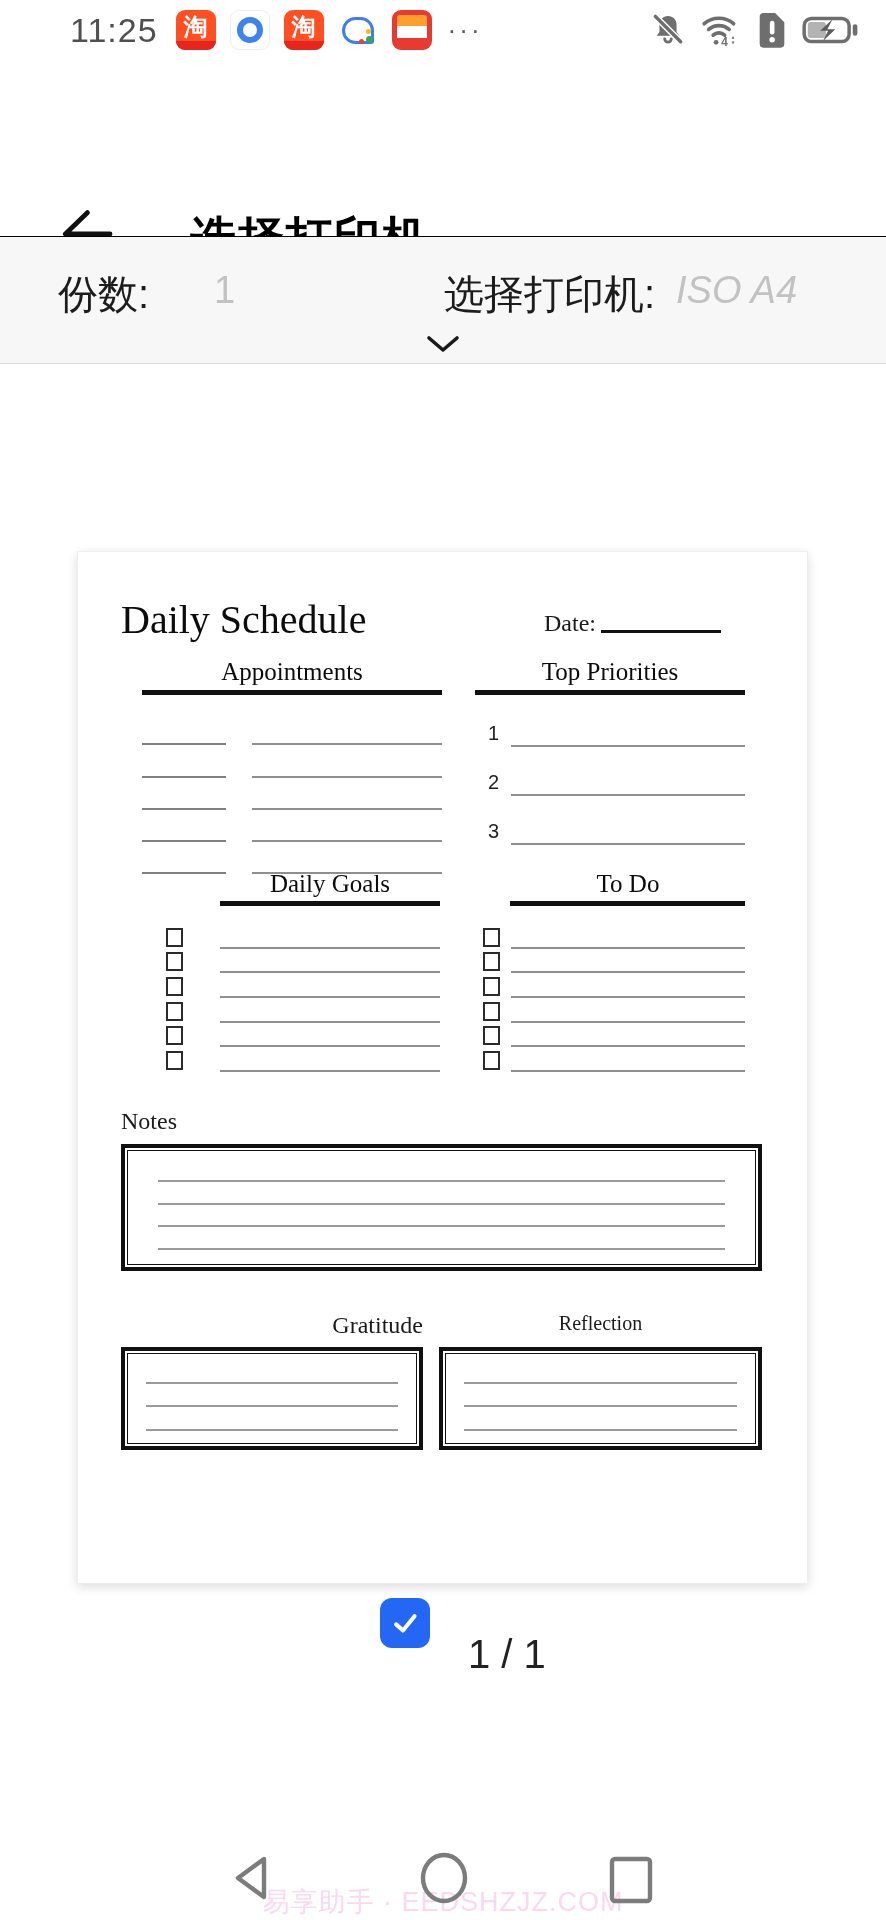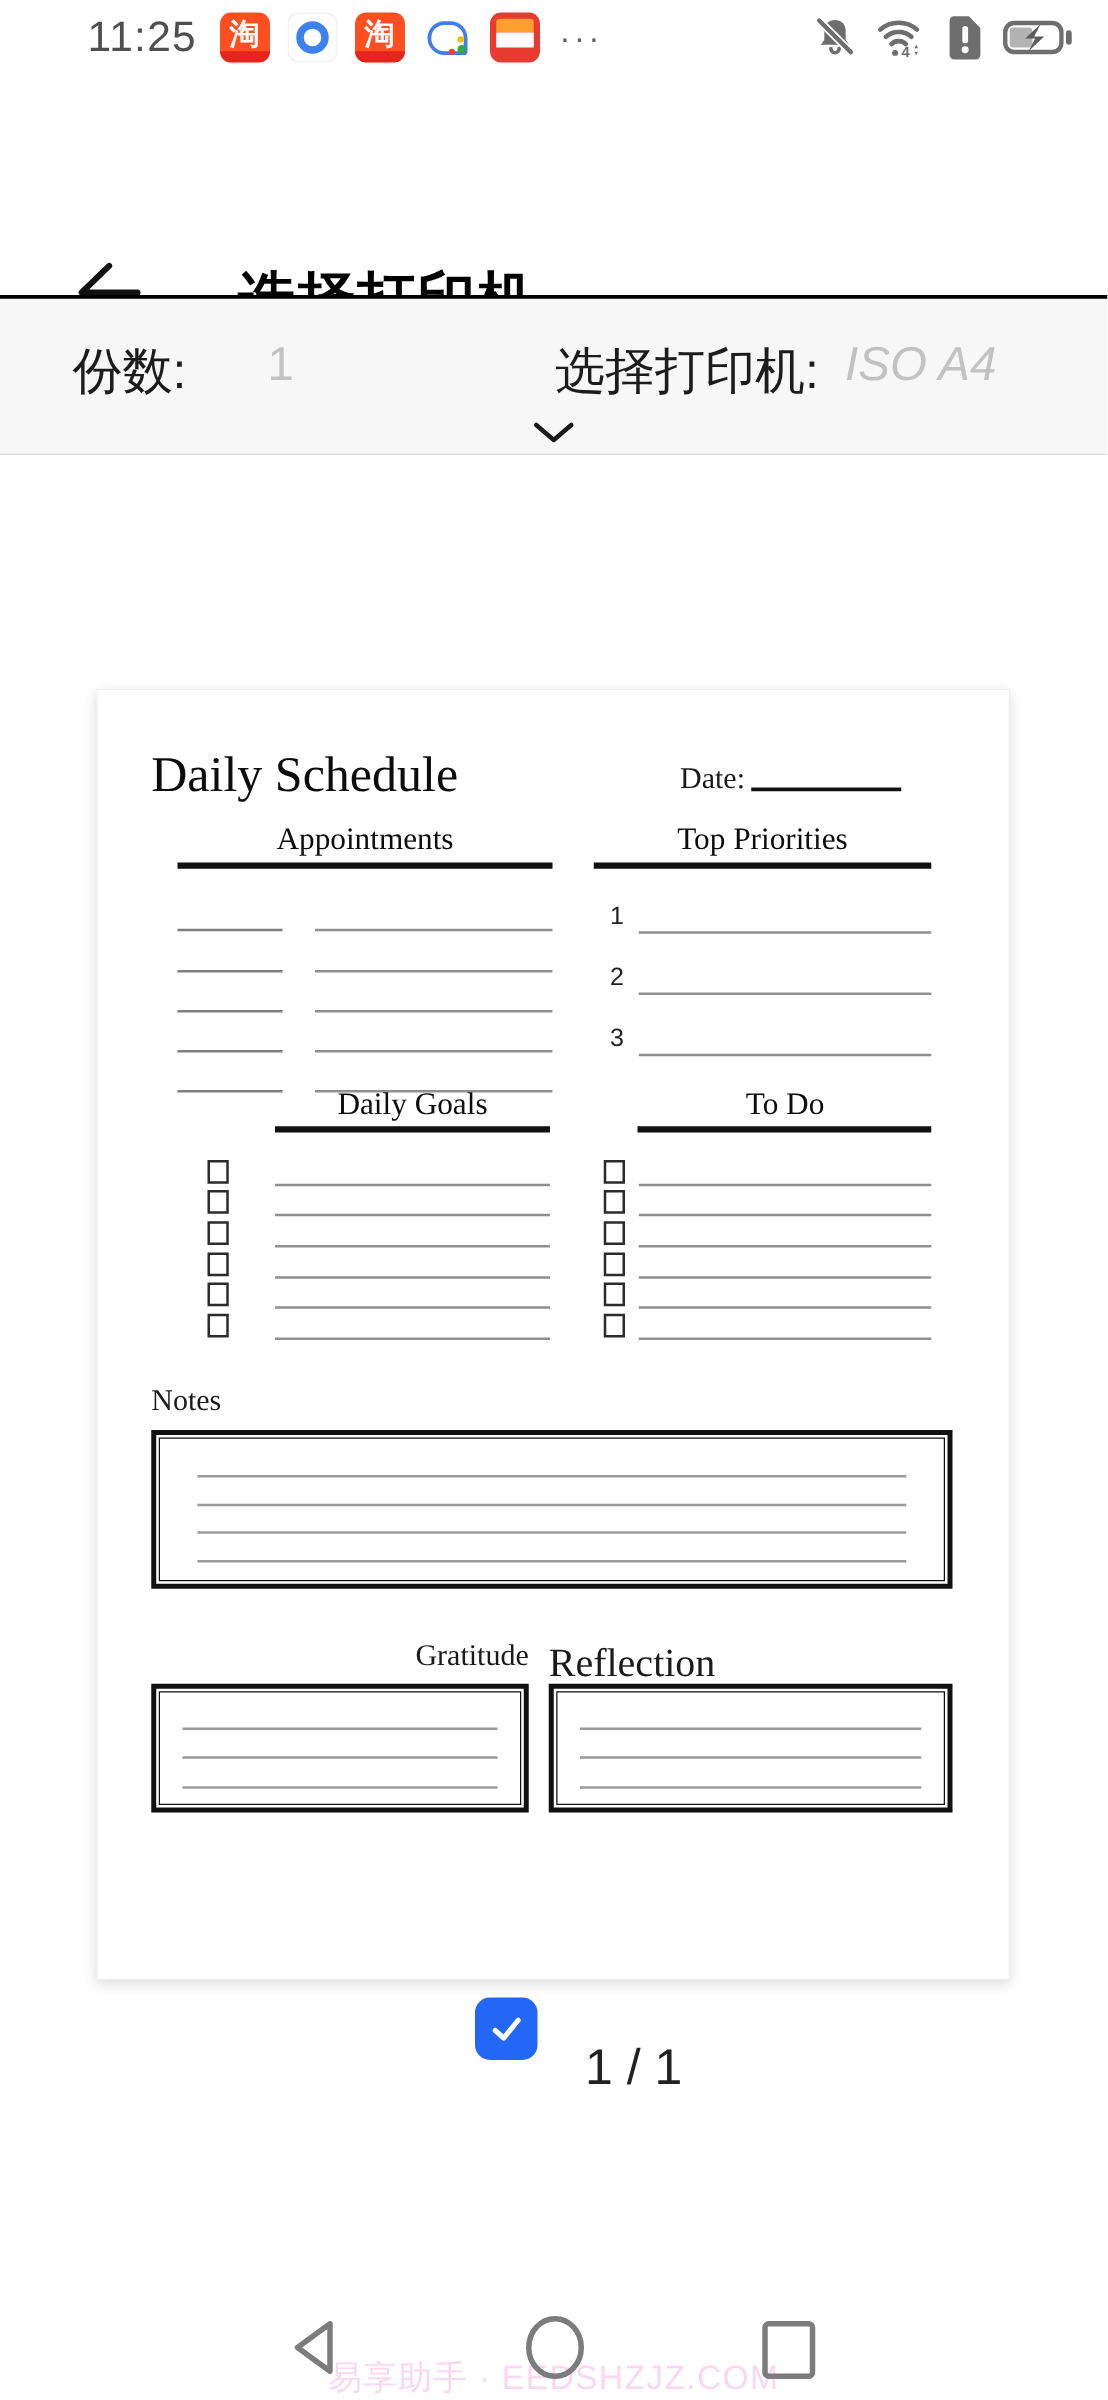--- a/index.html
+++ b/index.html
@@ -29,21 +29,21 @@
 
   
   .header { position:absolute; top:90px; left:0; width:886px; height:120px; }
   .back-btn { position:absolute; left:54px; top:112px; width:64px; height:64px; }
   .page-title { position:absolute; left:190px; top:118px; font-size:46px; font-weight:bold; color:#000; letter-spacing:2px; }
   .title-caret { position:absolute; left:436px; top:146px; width:0; height:0;
     border-left:14px solid transparent; border-right:14px solid transparent; border-top:17px solid #a6a6a6; }
 
   
   .settings-bar { position:absolute; top:236px; left:0; width:886px; height:128px; background:#f7f7f7;
-    border-top:3px solid #000000; border-bottom:1px solid #dcdcdc; }
+    border-top:1px solid #000000; border-bottom:1px solid #dcdcdc; }
   .set-label { position:absolute; top:30px; font-size:40px; color:#1c1c1c; }
   .set-value { position:absolute; top:32px; font-size:38px; color:#c2c2c2; }
   .lbl-copies { left:58px; } .val-copies { left:214px; }
   .lbl-paper { left:444px; } .val-paper { left:676px;font-style:italic; }
   .expand-chevron { position:absolute; left:423px; top:96px; }
 
   
   .preview-wrap { position:absolute; top:386px; left:0; width:886px; height:1260px; background:#fff;padding-left:16px; }
   .sheet { position:absolute; left:77px; top:165px; width:731px; height:1033px; background:#fff;
     border:1px solid #efefef; box-shadow:0 3px 10px rgba(0,0,0,0.14); font-family:"Liberation Serif", serif; }
@@ -78,21 +78,21 @@
   .notes-label { position:absolute; left:43px; top:556px; font-size:24px; }
   .ruled-box { position:absolute; border:4px solid #111; background:#fff; }
   .box-notes { left:43px; top:592px; width:641px; height:127px; }
   .box-grat  { left:43px; top:795px; width:302px; height:103px; }
   .box-refl  { left:361px; top:795px; width:323px; height:103px; }
   .box-inner { position:absolute; inset:2px; border:1px solid #111; display:flex; flex-direction:column; }
   .box-notes .box-inner { padding:8px 30px 14px; }
   .box-grat .box-inner, .box-refl .box-inner { padding:6px 18px 12px; }
   .rule { flex:1; border-bottom:2px solid #9a9a9a; }
   .grat-label { position:absolute; left:43px; width:302px; top:760px; text-align:right; font-size:24px; }
-  .refl-label { position:absolute; left:361px; width:323px; top:760px; font-size:32px; }
+  .refl-label { position:absolute; left:361px; width:323px; top:760px; text-align:center; font-size:20px; }
 
   
   .page-check { position:absolute; left:380px; top:1598px; width:50px; height:50px; border-radius:12px; background:#2367f4;
     display:flex; align-items:center; justify-content:center; }
   .pager-label { position:absolute; left:468px; top:1600px; font-size:40px; color:#222;margin-top:32px; }
 
   
   .watermark { position:absolute; left:0; width:886px; top:1884px; text-align:center; font-size:27px;
     color:#f8d9ef; letter-spacing:1px; z-index:1; }
   .navbar { position:absolute; left:0; top:1840px; width:886px; height:80px; z-index:2; }

